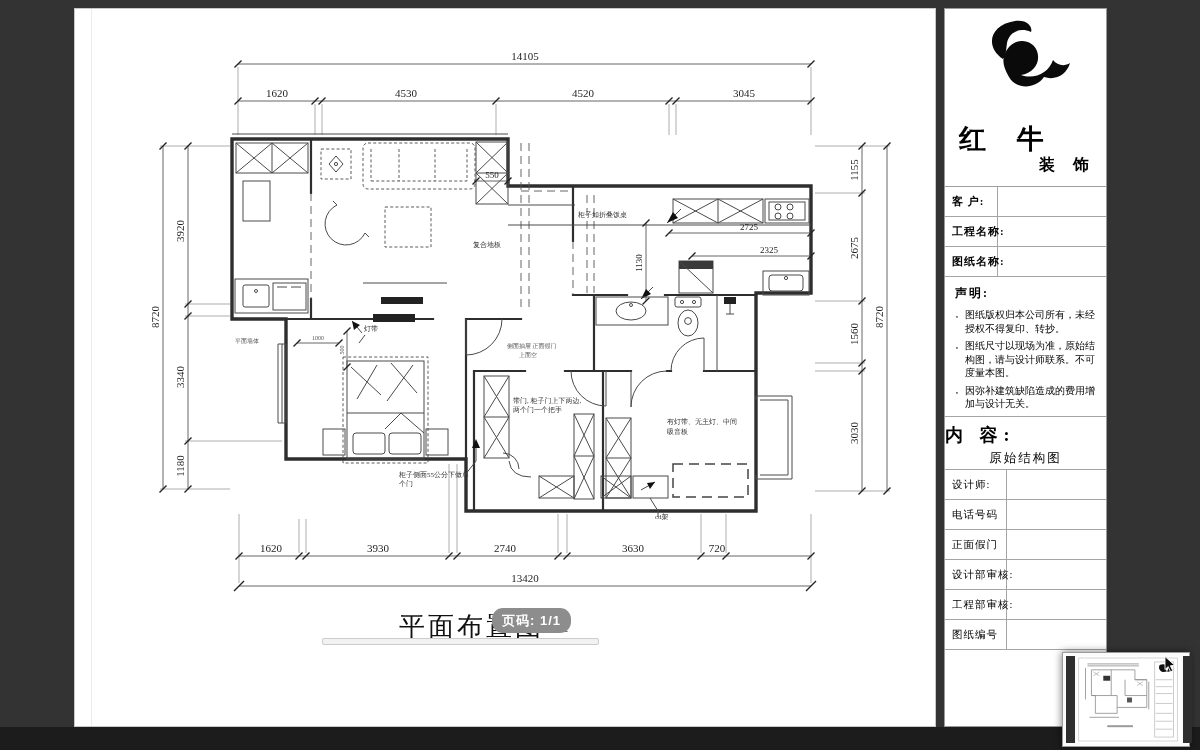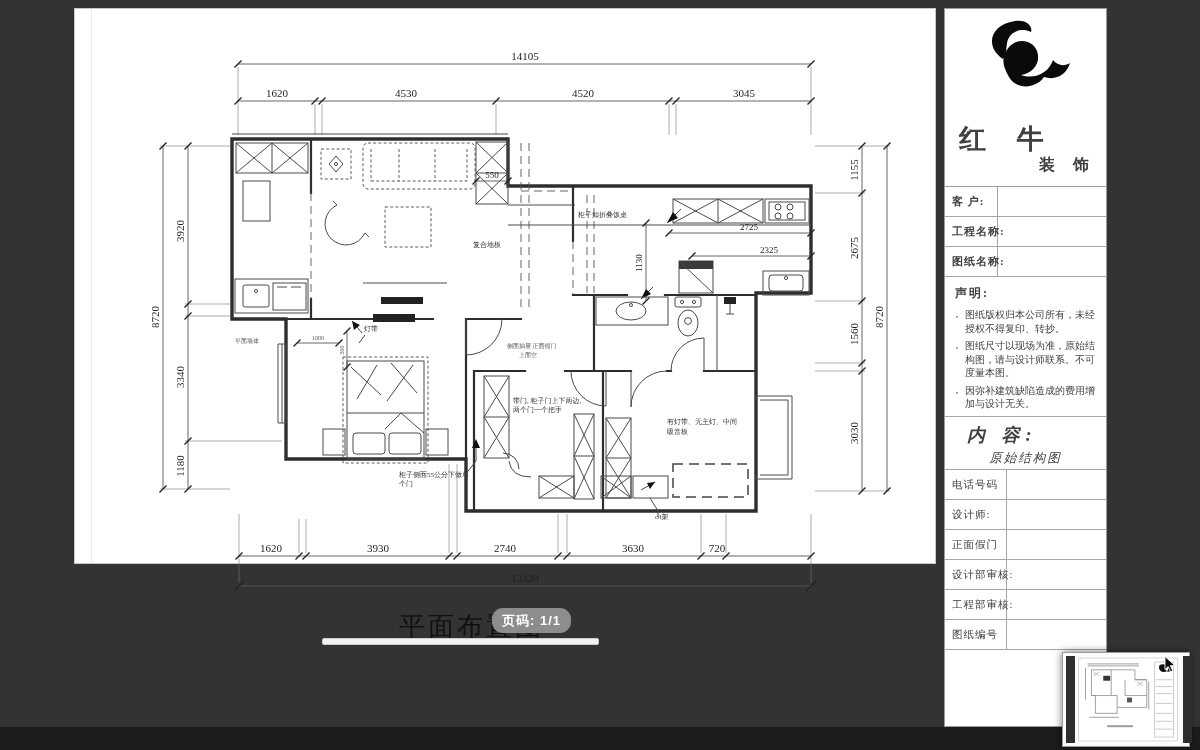--- a/index.html
+++ b/index.html
@@ -3,21 +3,21 @@
 <meta charset="utf-8">
 <style>
   html,body{margin:0;padding:0;}
   body{
     width:1200px;height:750px;position:relative;overflow:hidden;
     background:#333333;
     font-family:"Liberation Sans", sans-serif;
   }
   
   .sheet{
-    position:absolute;left:74px;top:8px;width:862px;height:556px;
+    position:absolute;left:74px;top:8px;width:862px;height:719px;
     background:#ffffff;border:1px solid #c7c7c7;box-sizing:border-box;
   }
   .sheet .margin-line{
     position:absolute;left:16px;top:0;width:1px;height:100%;background:#ececec;
   }
   .plan-svg{position:absolute;left:0;top:0;}
   
   .plan-title{
     position:absolute;left:324px;top:600px;
     font-family:"Liberation Serif","DejaVu Serif",serif;
@@ -34,21 +34,21 @@
     font-size:13px;font-weight:bold;letter-spacing:1px;white-space:nowrap;
   }
   .title-underline{
     position:absolute;left:247px;top:629px;width:275px;height:5px;
     background:#f2f2f2;border:1px solid #cccccc;border-radius:2px;
   }
   
   .panel{
     position:absolute;left:944px;top:8px;width:163px;height:719px;
     background:#ffffff;border:1px solid #9a9a9a;box-sizing:border-box;
-    font-family:"Liberation Serif","DejaVu Serif",serif;color:#404040;
+    font-family:"Liberation Serif","DejaVu Serif",serif;color:#000000;
   }
   .panel .logo-box{height:177px;position:relative;border-bottom:1px solid #9f9f9f;}
   .logo-swoosh{position:absolute;left:28px;top:10px;}
   .brand-main{
     position:absolute;left:14px;top:112px;font-size:27px;letter-spacing:12px;
     font-weight:bold;white-space:nowrap;
   }
   .brand-sub{
     position:absolute;right:10px;top:146px;font-size:16px;letter-spacing:7px;
     font-weight:bold;white-space:nowrap;
@@ -58,21 +58,21 @@
     width:53px;border-right:1px solid #a5a5a5;box-sizing:border-box;
     font-size:11px;font-weight:bold;display:flex;align-items:center;
     padding-left:7px;letter-spacing:1px;white-space:nowrap;
   }
   .tb-row .val{flex:1;}
   .row-h30{height:30px;}
   .stmt{border-bottom:1px solid #a5a5a5;padding:8px 6px 20px 10px;box-sizing:border-box;height:140px;}
   .stmt-title{font-size:12px;font-weight:bold;letter-spacing:2px;margin-bottom:6px;}
   .stmt-item{display:flex;font-size:10px;line-height:1.35;margin:0 0 4px 0;}
   .stmt-item .blt{width:10px;flex:none;font-size:9px;}
-  .content-box{border-bottom:1px solid #a5a5a5;height:53px;padding:6px 22px;box-sizing:border-box;font-style:italic;}
+  .content-box{border-bottom:1px solid #a5a5a5;height:53px;padding:6px 0;box-sizing:border-box;}
   .content-label{font-size:18px;font-weight:bold;letter-spacing:6px;}
   .content-value{font-size:12.5px;letter-spacing:2px;text-align:center;margin-top:3px;}
   .fields .tb-row .lab{width:62px;font-weight:normal;font-size:10.5px;}
   .tb-footer{padding:14px 8px 0 8px;font-size:10.5px;}
   .tb-footer .f1{margin-bottom:18px;letter-spacing:1px;}
   .tb-footer .f2{display:flex;align-items:flex-end;letter-spacing:1px;}
   .tb-footer .sig-line{flex:1;border-bottom:1px solid #555;height:12px;margin-left:4px;}
   
   .bottom-band{position:absolute;left:0;top:727px;width:1200px;height:23px;background:#1c1c1c;}
   
@@ -361,25 +361,25 @@
     </div>
   </div>
 
   <div class="content-box">
     <div class="content-label">内 容:</div>
     <div class="content-value">原始结构图</div>
   </div>
 
   <div class="fields">
     <div class="tb-row row-h30">
+        <div class="lab">设计师:</div>
+        <div class="val"></div>
+      </div>
+    <div class="tb-row row-h30">
         <div class="lab">电话号码</div>
-        <div class="val"></div>
-      </div>
-    <div class="tb-row row-h30">
-        <div class="lab">设计师:</div>
         <div class="val"></div>
       </div>
     <div class="tb-row row-h30">
         <div class="lab">正面假门</div>
         <div class="val"></div>
       </div>
     <div class="tb-row row-h30">
         <div class="lab">设计部审核:</div>
         <div class="val"></div>
       </div>

